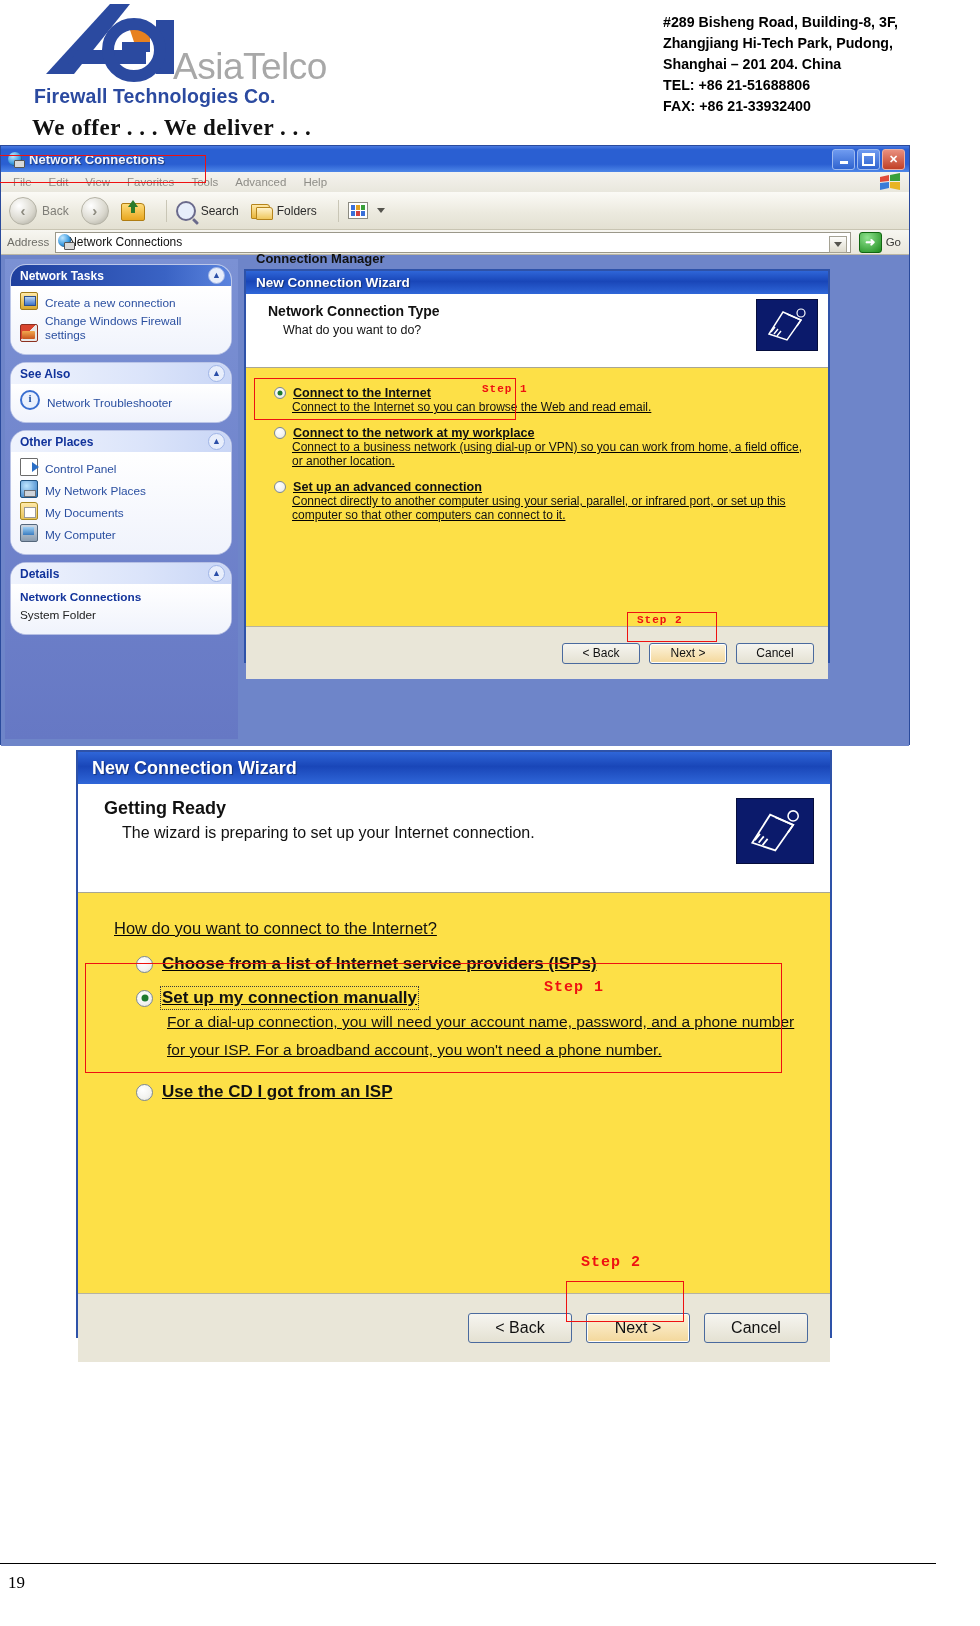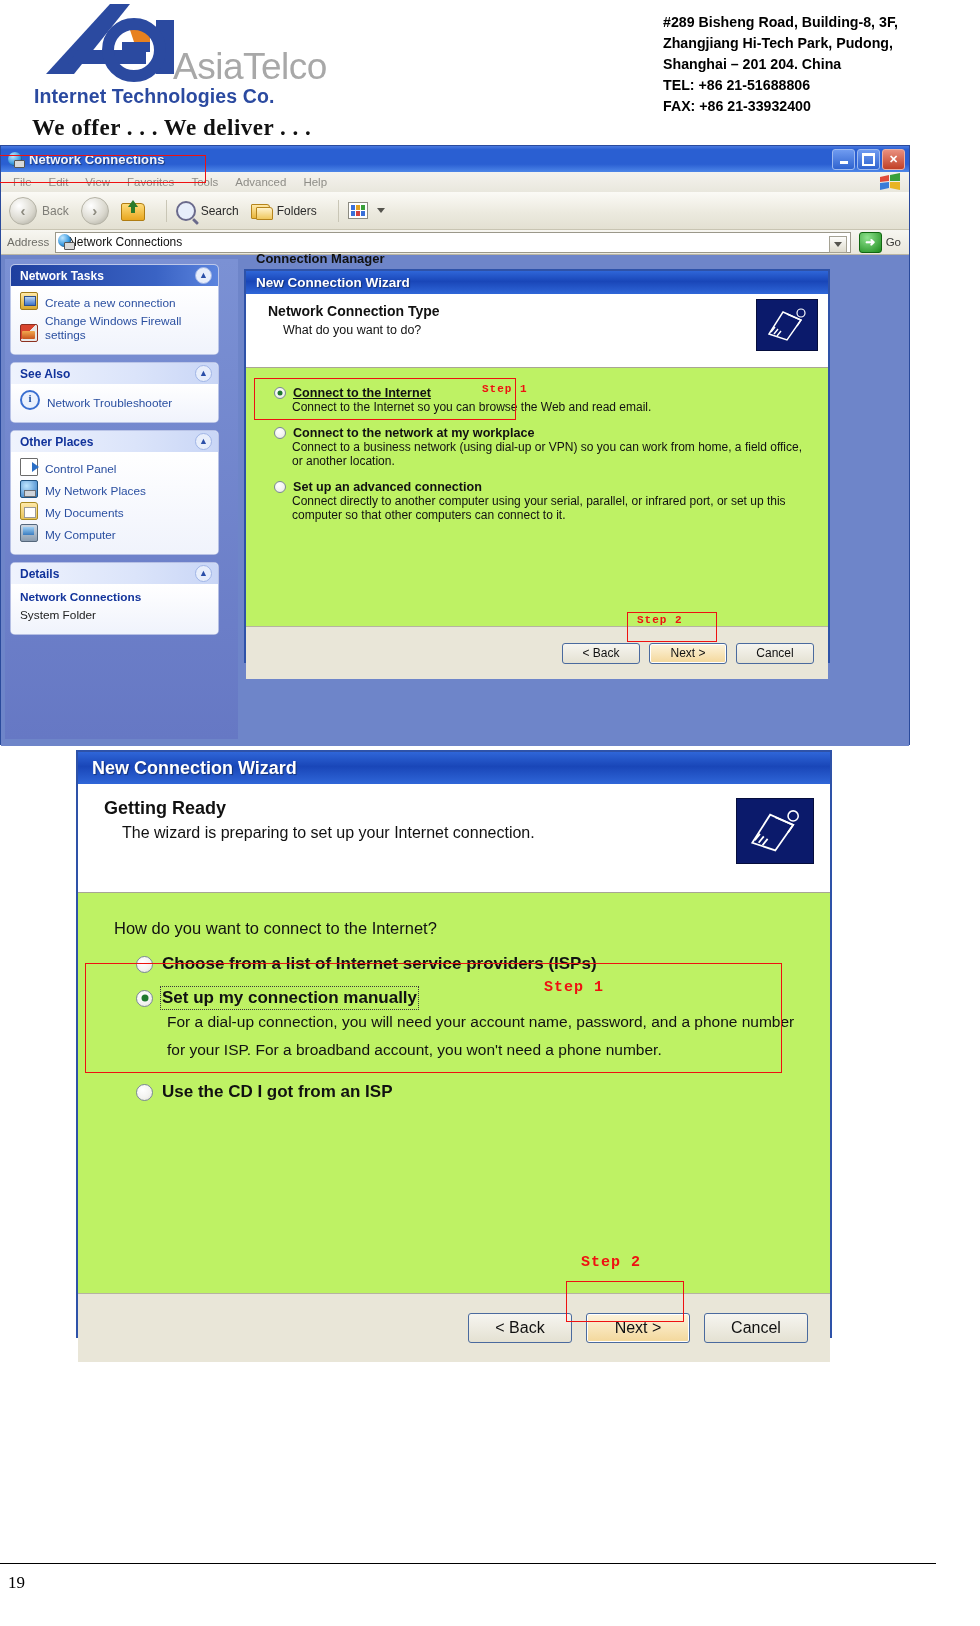--- a/index.html
+++ b/index.html
@@ -250,22 +250,22 @@
   
   #explorer-body{
     position:absolute;left:0;top:109px;width:100%;height:491px;
     background:#6e85c9;
   }
   #task-pane{
     position:absolute;left:4px;top:4px;width:233px;height:480px;
     background: linear-gradient(to bottom,#7b91d4 0%,#6678c4 100%);
   }
   .task-group{
-    margin: 6px 20px 9px 6px;
-    border-radius: 4px;
+    margin: 6px 7px 9px 6px;
+    border-radius: 15px;
     overflow:hidden;
     background:#ffffff;
     box-shadow: 0 0 0 1px rgba(255,255,255,.5);
   }
   .task-header{
     height:21px;
     background: linear-gradient(to right,#1e3f9e 0%,#3a63c4 70%,#5b84de 100%);
     display:flex;align-items:center;justify-content:space-between;
     padding:0 6px 0 9px;
   }
@@ -328,21 +328,22 @@
   }
   .wiz-head-h{font-weight:bold;color:#111;}
   .wiz-head-s{color:#111;}
   .wiz-icon{
     background:#0b1a6b;
     position:relative;overflow:hidden;flex:0 0 auto;
     border:1px solid #050d3c;
   }
   .wiz-icon svg{display:block;}
   .wiz-content{
-    background:#bef264;
+    background:#fde047;
+    text-decoration:underline;
   }
   .wiz-foot{
     background:#e9e6d8;
     border-top:1px solid #b6b3a1;
     display:flex;justify-content:flex-end;align-items:center;
   }
   .btn{
     background:linear-gradient(to bottom,#f6f5f0,#e4e1d2);
     border:1px solid #4a6a9e;
     border-radius:3px;
@@ -436,21 +437,21 @@
   <div id="logo-block">
     <svg class="logo-mark" viewBox="0 0 180 90">
       <polygon points="8,72 72,2 92,2 36,72" fill="#2b4aa0"></polygon>
       <polygon points="40,48 108,48 108,62 30,62" fill="#2b4aa0"></polygon>
       <polygon points="118,18 136,18 136,72 118,72" fill="#2b4aa0"></polygon>
       <polygon points="90,22 112,22 112,40 96,40" fill="#e8811f"></polygon>
       <circle cx="96" cy="48" r="26" fill="none" stroke="#2b4aa0" stroke-width="12"></circle>
       <rect x="84" y="40" width="28" height="10" fill="#2b4aa0"></rect>
     </svg>
     <div class="logo-word">AsiaTelco</div>
-    <div class="company-line">Internet Technologies Co.</div>
+    <div class="company-line">Firewall Technologies Co.</div>
     <div class="tagline">We offer . . . We deliver . . .</div>
   </div>
 
   <div id="address-block">
     <div>#289 Bisheng Road, Building-8, 3F,</div>
     <div>Zhangjiang Hi-Tech Park, Pudong,</div>
     <div>Shanghai – 201 204. China</div>
     <div>TEL: +86 21-51688806</div>
     <div>FAX: +86 21-33932400</div>
   </div>

